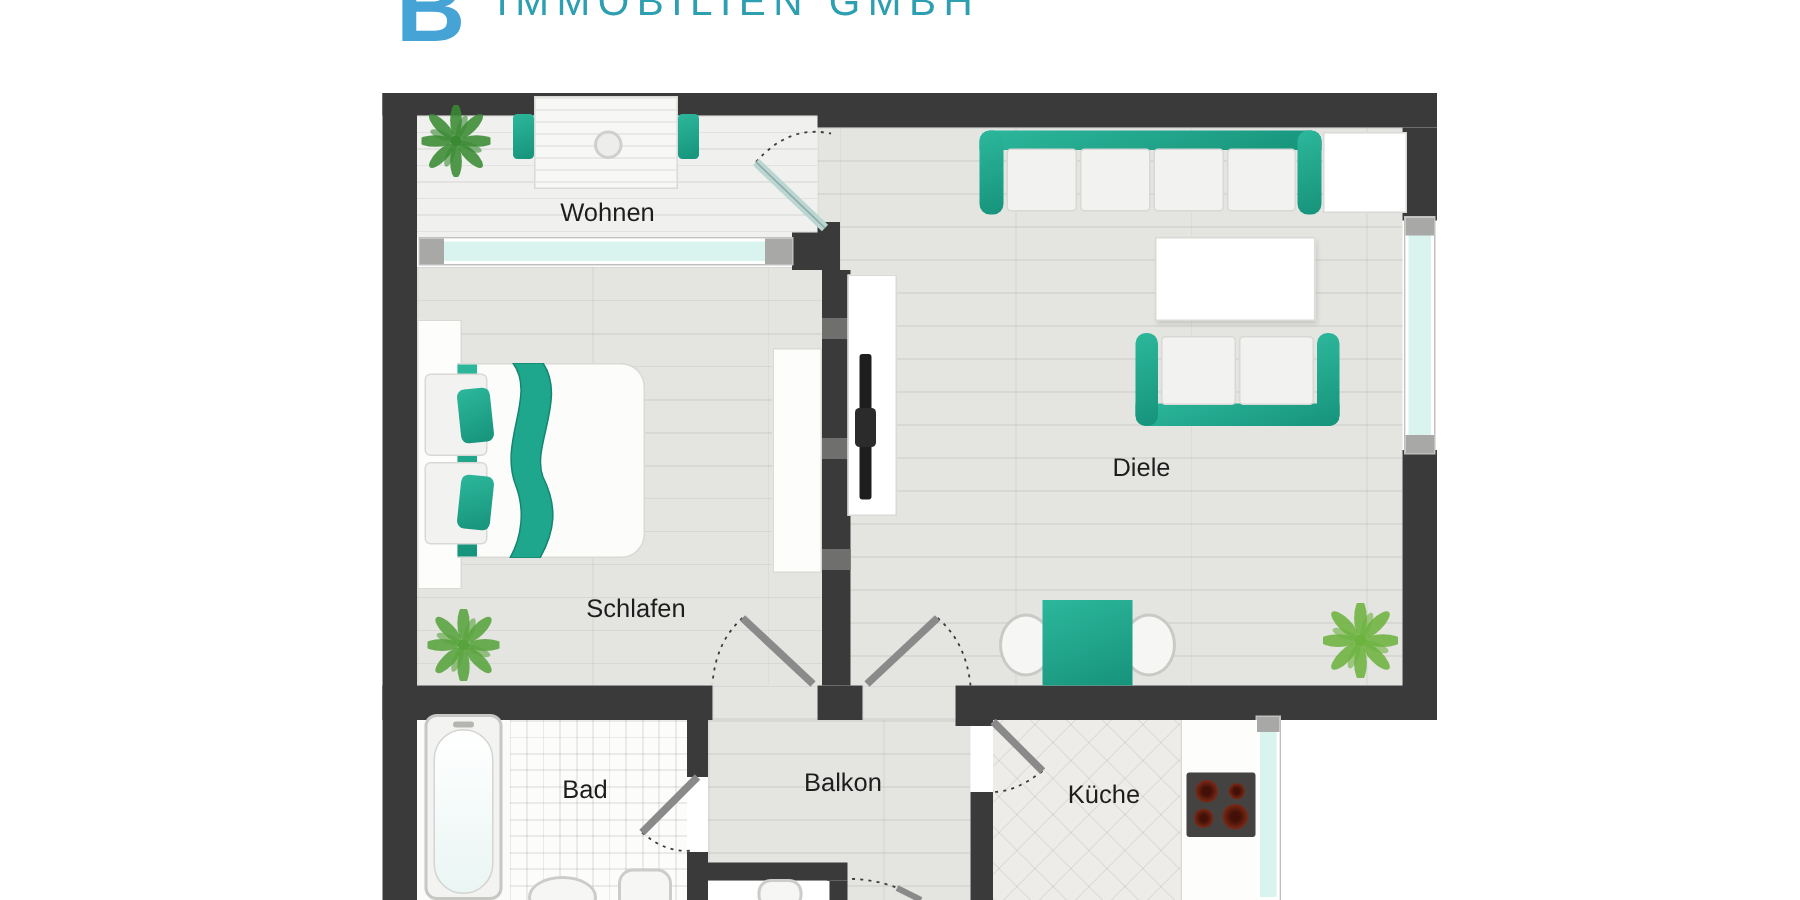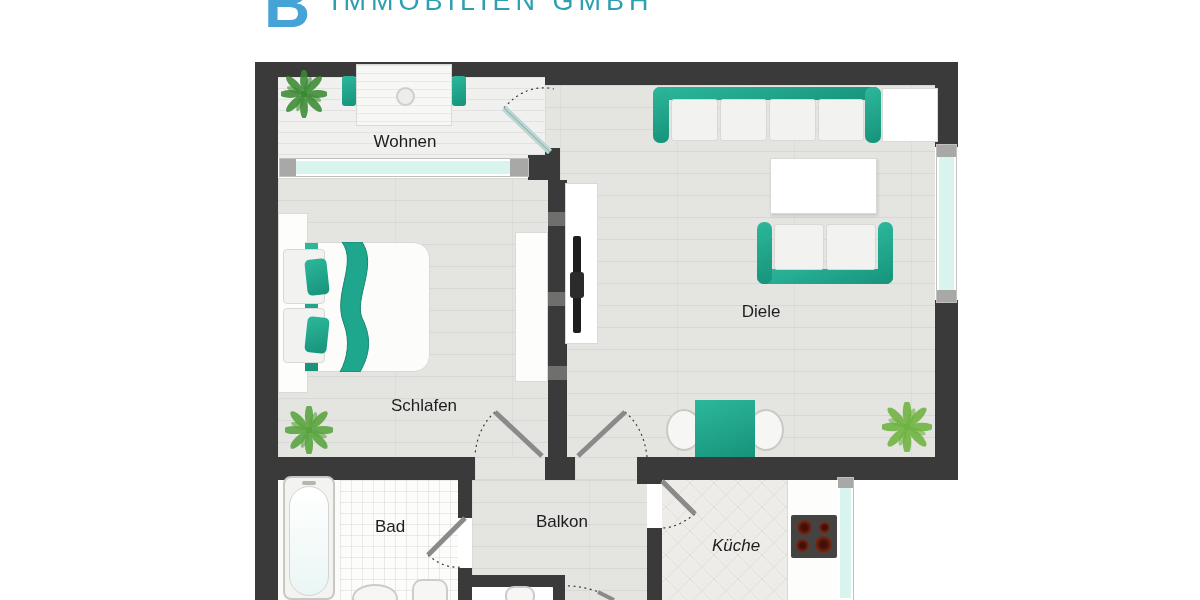--- a/index.html
+++ b/index.html
@@ -200,15 +200,15 @@
   <svg class="abs" viewBox="0 0 80 22" style="left:540px;top:578px;width:80px;height:22px;">
     <path d="M72,20 Q42,4 8,9" fill="none" stroke="#3a3a3a" stroke-width="1.2" stroke-dasharray="2 3.5"></path>
     <line x1="58" y1="14" x2="74" y2="22" stroke="#8a8a8a" stroke-width="4"></line>
   </svg>
 
   <div class="label" style="left:355px;top:132px;width:100px;">Wohnen</div>
   <div class="label" style="left:374px;top:396px;width:100px;">Schlafen</div>
   <div class="label" style="left:711px;top:302px;width:100px;">Diele</div>
   <div class="label" style="left:350px;top:517px;width:80px;">Bad</div>
   <div class="label" style="left:522px;top:512px;width:80px;">Balkon</div>
-  <div class="label" style="left:696px;top:536px;width:80px;font-style:italic;">Küche</div>
+  <div class="label" style="left:696px;top:520px;width:80px;">Küche</div>
 
 </div>
 
 </body></html>

